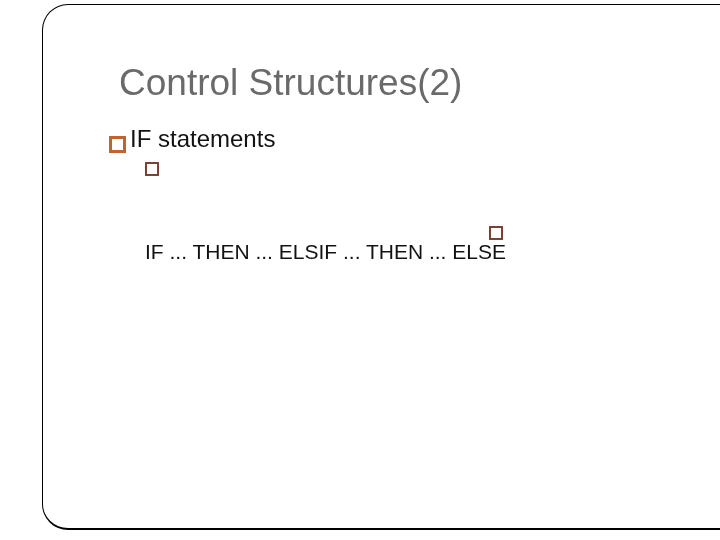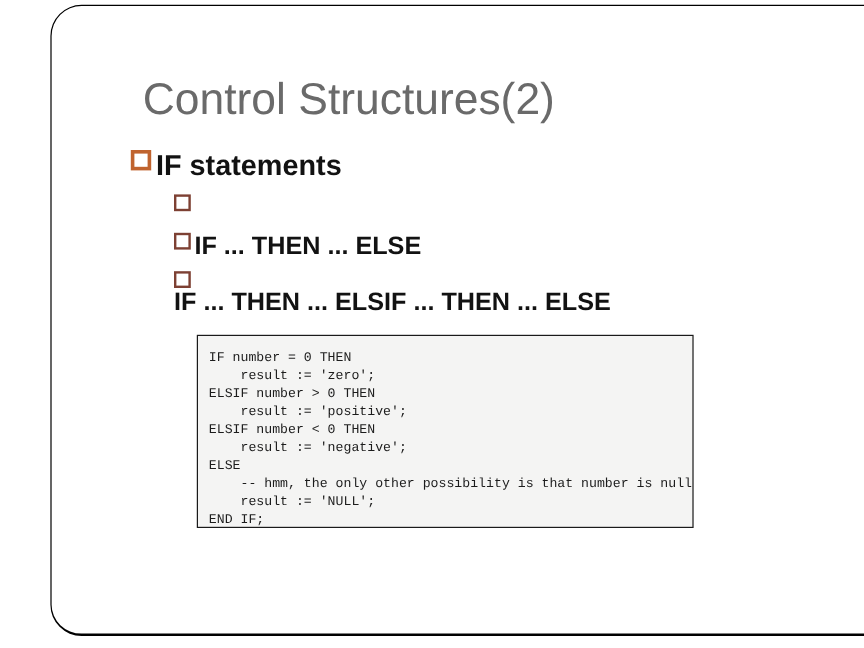--- a/index.html
+++ b/index.html
@@ -30,23 +30,22 @@
     top: 58px;
     font-size: 37px;
     line-height: 40px;
     color: #6a6a6a;
     letter-spacing: 0px;
     white-space: pre;
   }
   .bullet-row {
     position: absolute;
     display: flex;
-    align-items: flex-start;
+    align-items: flex-end;
     white-space: pre;
-    font-weight: bold;
   }
   .bullet-row.l1 {
     left: 66px;
     top: 120px;
     font-size: 24px;
     color: #121212;
   }
   .bullet-row.l2 {
     left: 102px;
     font-size: 21px;
@@ -103,36 +102,20 @@
 
   <div class="bullet-row l1">
     <span class="sq l1sq"></span>
     <span>IF statements</span>
   </div>
 
   <div class="bullet-row l2 row-0">
     <span class="sq l2sq"></span>
   </div>
 
-  <div class="bullet-row l2 row-1">
-    <span class="sq l2sq"></span>
-    <span>IF ... THEN ... ELSE</span>
-  </div>
 
   <div class="bullet-row l2 row-2">
     <span class="sq l2sq"></span>
     <span>IF ... THEN ... ELSIF ... THEN ... ELSE</span>
   </div>
 
-  <div class="code-box">
-    <pre>IF number = 0 THEN
-    result := 'zero';
-ELSIF number &gt; 0 THEN
-    result := 'positive';
-ELSIF number &lt; 0 THEN
-    result := 'negative';
-ELSE
-    -- hmm, the only other possibility is that number is null
-    result := 'NULL';
-END IF;</pre>
-  </div>
 
 </div>
 
 </body></html>

